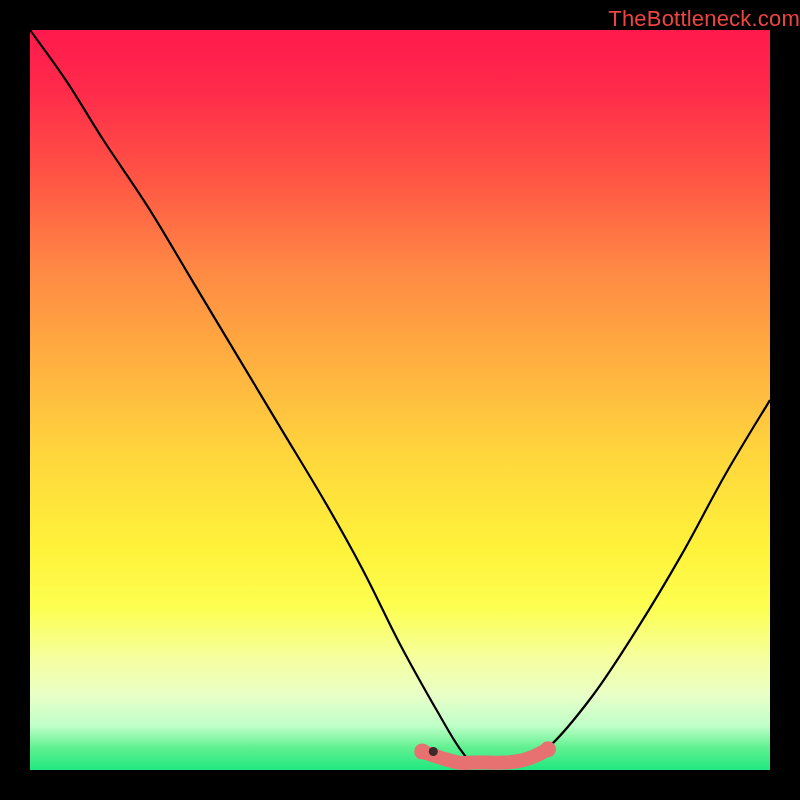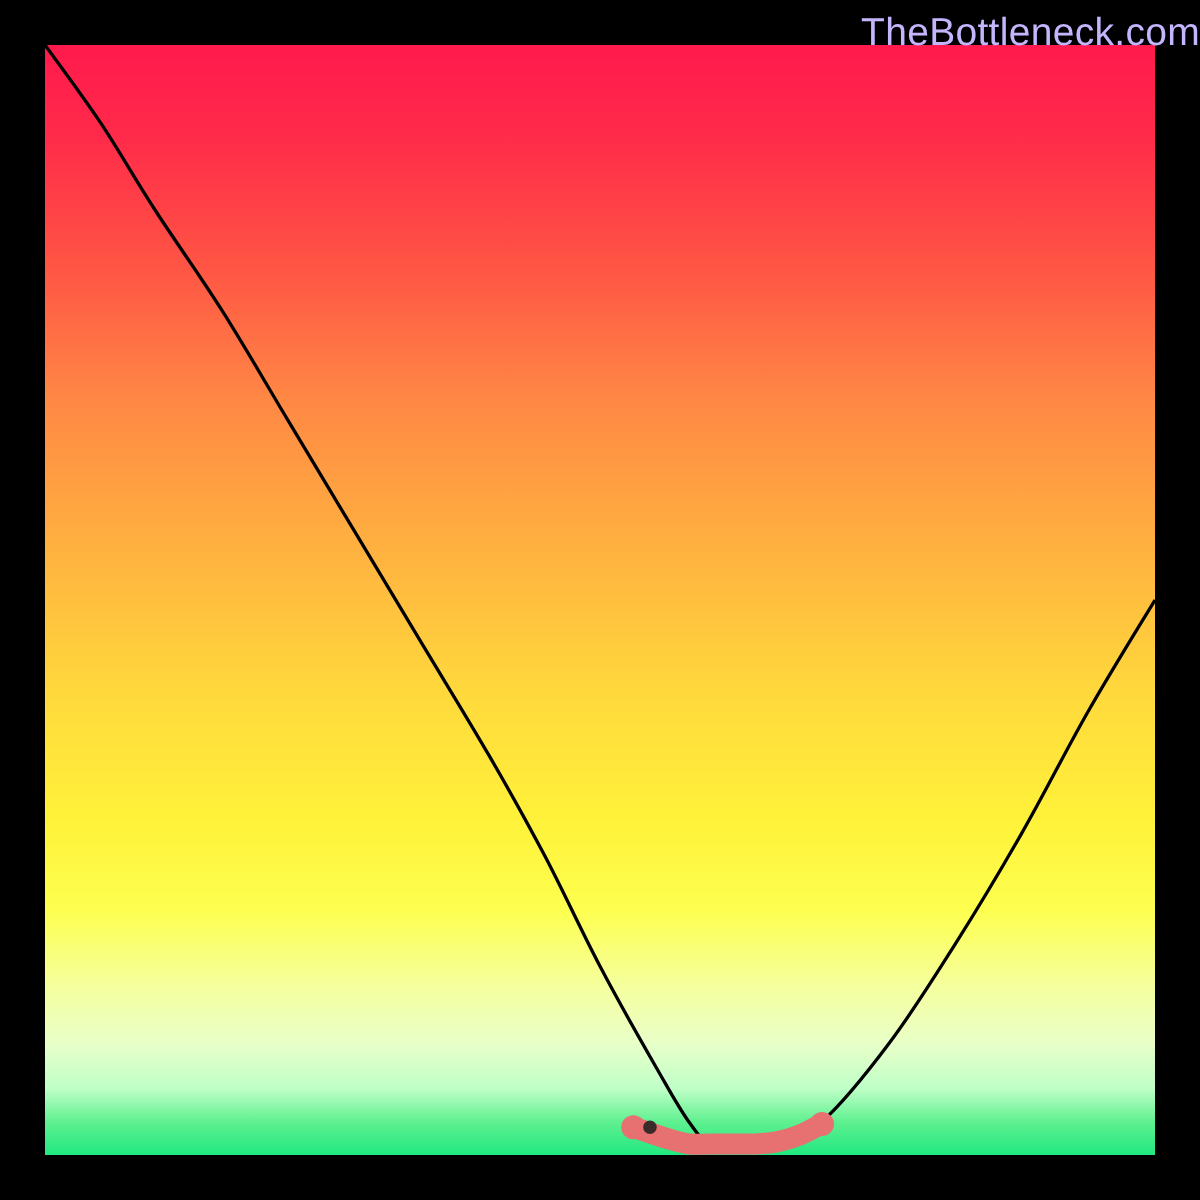--- a/index.html
+++ b/index.html
@@ -34,22 +34,22 @@
       #e8ffc8 90%,
       #c0ffc8 94%,
       #60f090 97%,
       #20e880 100%
     );
   }
   .watermark {
     position: absolute;
     right: 0;
     top: 6px;
-    color: #c4b5fd;
-    font-size: 26px;
+    color: #ef4444;
+    font-size: 22px;
     font-weight: 500;
     letter-spacing: 0.2px;
     z-index: 10;
   }
   svg.curve {
     position: absolute;
     inset: 0;
     width: 100%;
     height: 100%;
     z-index: 5;

